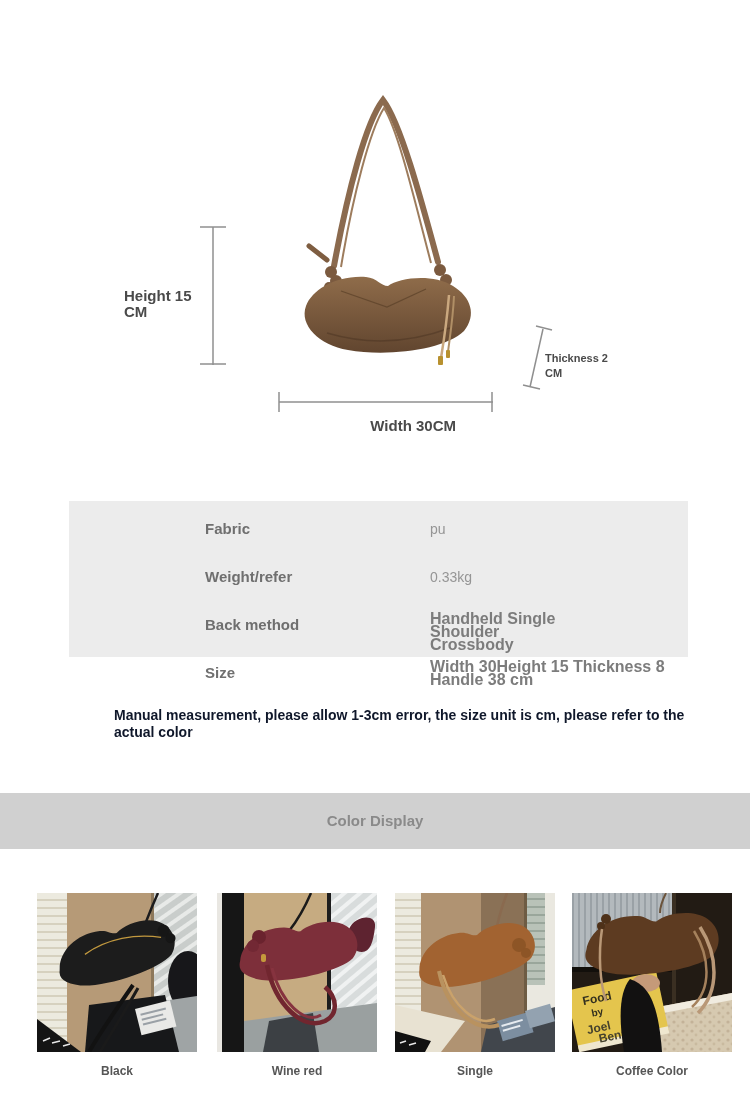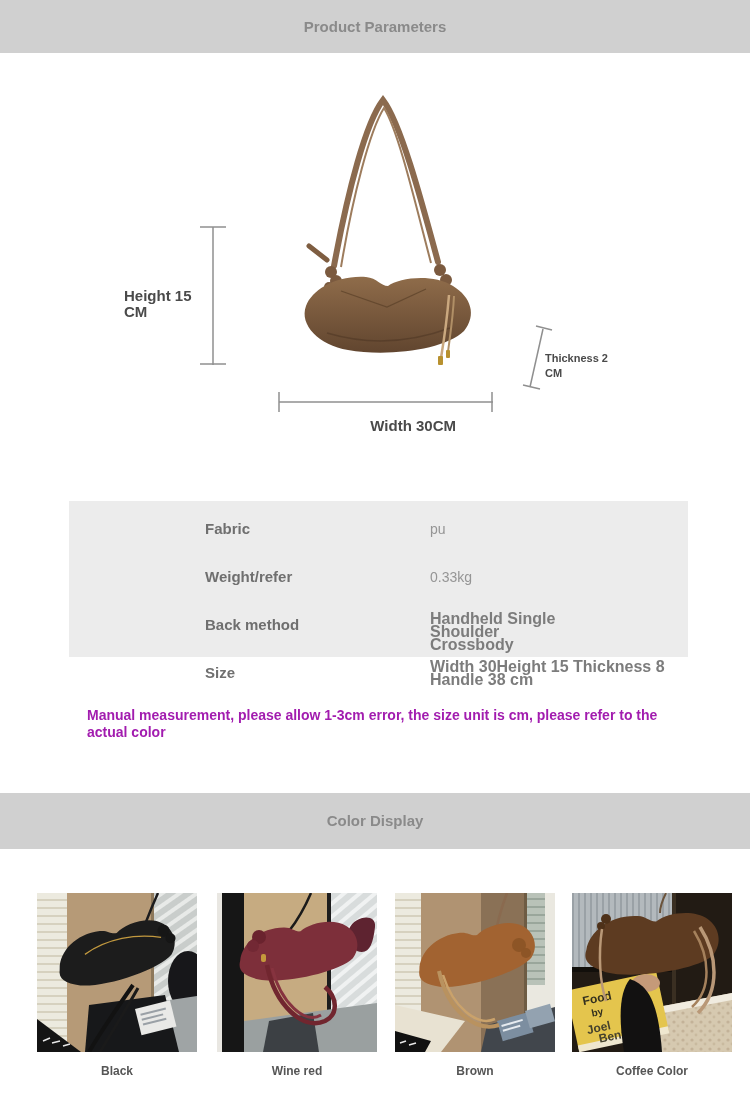--- a/index.html
+++ b/index.html
@@ -15,22 +15,22 @@
   .dim-w{left:316px;top:417px;font-size:15px;width:140px;text-align:right;}
   .dim-t{left:545px;top:351px;font-size:11px;line-height:15px;width:80px;}
   .spec-table{position:absolute;left:69px;top:501px;width:619px;height:156px;background:#ececec;}
   .spec-row{position:absolute;left:0;width:619px;}
   .spec-label{position:absolute;left:136px;top:0;font-size:15px;font-weight:bold;color:#6f6f6f;white-space:nowrap;}
   .spec-value{position:absolute;left:361px;top:1px;font-size:14px;color:#959595;white-space:nowrap;}
   .spec-value.small{font-size:16px;font-weight:bold;color:#7c7c7c;white-space:normal;
                     line-height:13px;top:0;}
   .v-back{width:152px;}
   .v-size{width:238px;}
-  .note{position:absolute;left:87px;top:707px;width:578px;font-size:14px;font-weight:bold;
-        color:#a21caf;line-height:17px;}
+  .note{position:absolute;left:114px;top:707px;width:578px;font-size:14px;font-weight:bold;
+        color:#0f172a;line-height:17px;}
   .photo{position:absolute;top:893px;width:160px;height:159px;overflow:hidden;background:#b9a07c;}
   .photo svg{display:block;}
   .p1{left:37px;} .p2{left:217px;} .p3{left:395px;} .p4{left:572px;}
   .color-label{position:absolute;top:1064px;width:160px;text-align:center;
                font-size:12px;font-weight:bold;color:#565656;}
   .cl1{left:37px;} .cl2{left:217px;} .cl3{left:395px;} .cl4{left:572px;}
 </style>
 </head>
 <body>
 
@@ -66,23 +66,20 @@
           <circle cx="3" cy="3" r="1.6" fill="#c3b298"></circle>
           <circle cx="7" cy="7" r="1.4" fill="#c9ba9f"></circle>
       </pattern>
       <linearGradient id="bodyGrad" x1="0" y1="0" x2="0" y2="1">
         <stop offset="0" stop-color="#8f6c4a"></stop>
           <stop offset="1" stop-color="#61452f"></stop>
       </linearGradient>
     </defs>
   </svg>
 
-  <div class="bar bar-1">
-    <span>Product Parameters</span>
-  </div>
 
   <svg class="hero-svg" width="750" height="390" viewBox="0 0 750 390">
 
     <path d="M334,206 C348,130 366,62 383,40 C400,62 420,135 438,202" fill="none" stroke="#8b6a4e" stroke-width="6" stroke-linecap="round"></path>
     <path d="M341,207 C353,135 370,70 384,48 C398,70 414,138 431,203" fill="none" stroke="#9d7c5d" stroke-width="2"></path>
 
     <path d="M327,200 L309,186" stroke="#7e5d41" stroke-width="5" stroke-linecap="round"></path>
 
     <g fill="#7b5a3f">
       <circle cx="331" cy="212" r="6"></circle>
@@ -265,16 +262,16 @@
       <circle cx="34" cy="26" r="5" fill="#4e3119"></circle>
         <circle cx="29" cy="33" r="4" fill="#4e3119"></circle>
       <path d="M30,36 C26,62 28,90 34,108" stroke="#b99877" stroke-width="2.5" fill="none"></path>
       <path d="M128,34 C146,62 148,98 126,120" stroke="#b99877" stroke-width="3.5" fill="none"></path>
       <path d="M122,38 C138,64 140,96 120,114" stroke="#a5815c" stroke-width="2.5" fill="none"></path>
     </svg>
   </div>
 
   <div class="color-label cl1">Black</div>
   <div class="color-label cl2">Wine red</div>
-  <div class="color-label cl3">Brown</div>
+  <div class="color-label cl3">Single</div>
   <div class="color-label cl4">Coffee Color</div>
 
 </div>
 
 </body></html>

